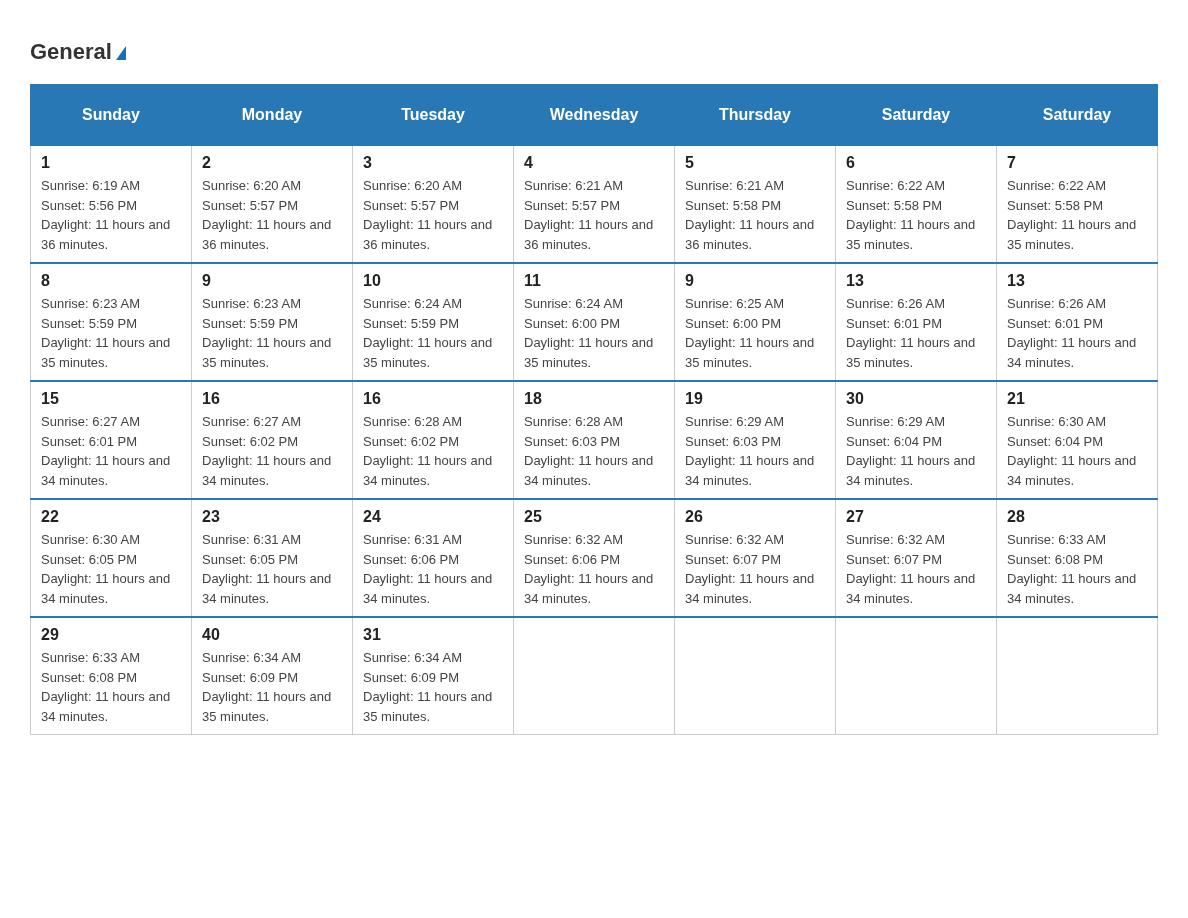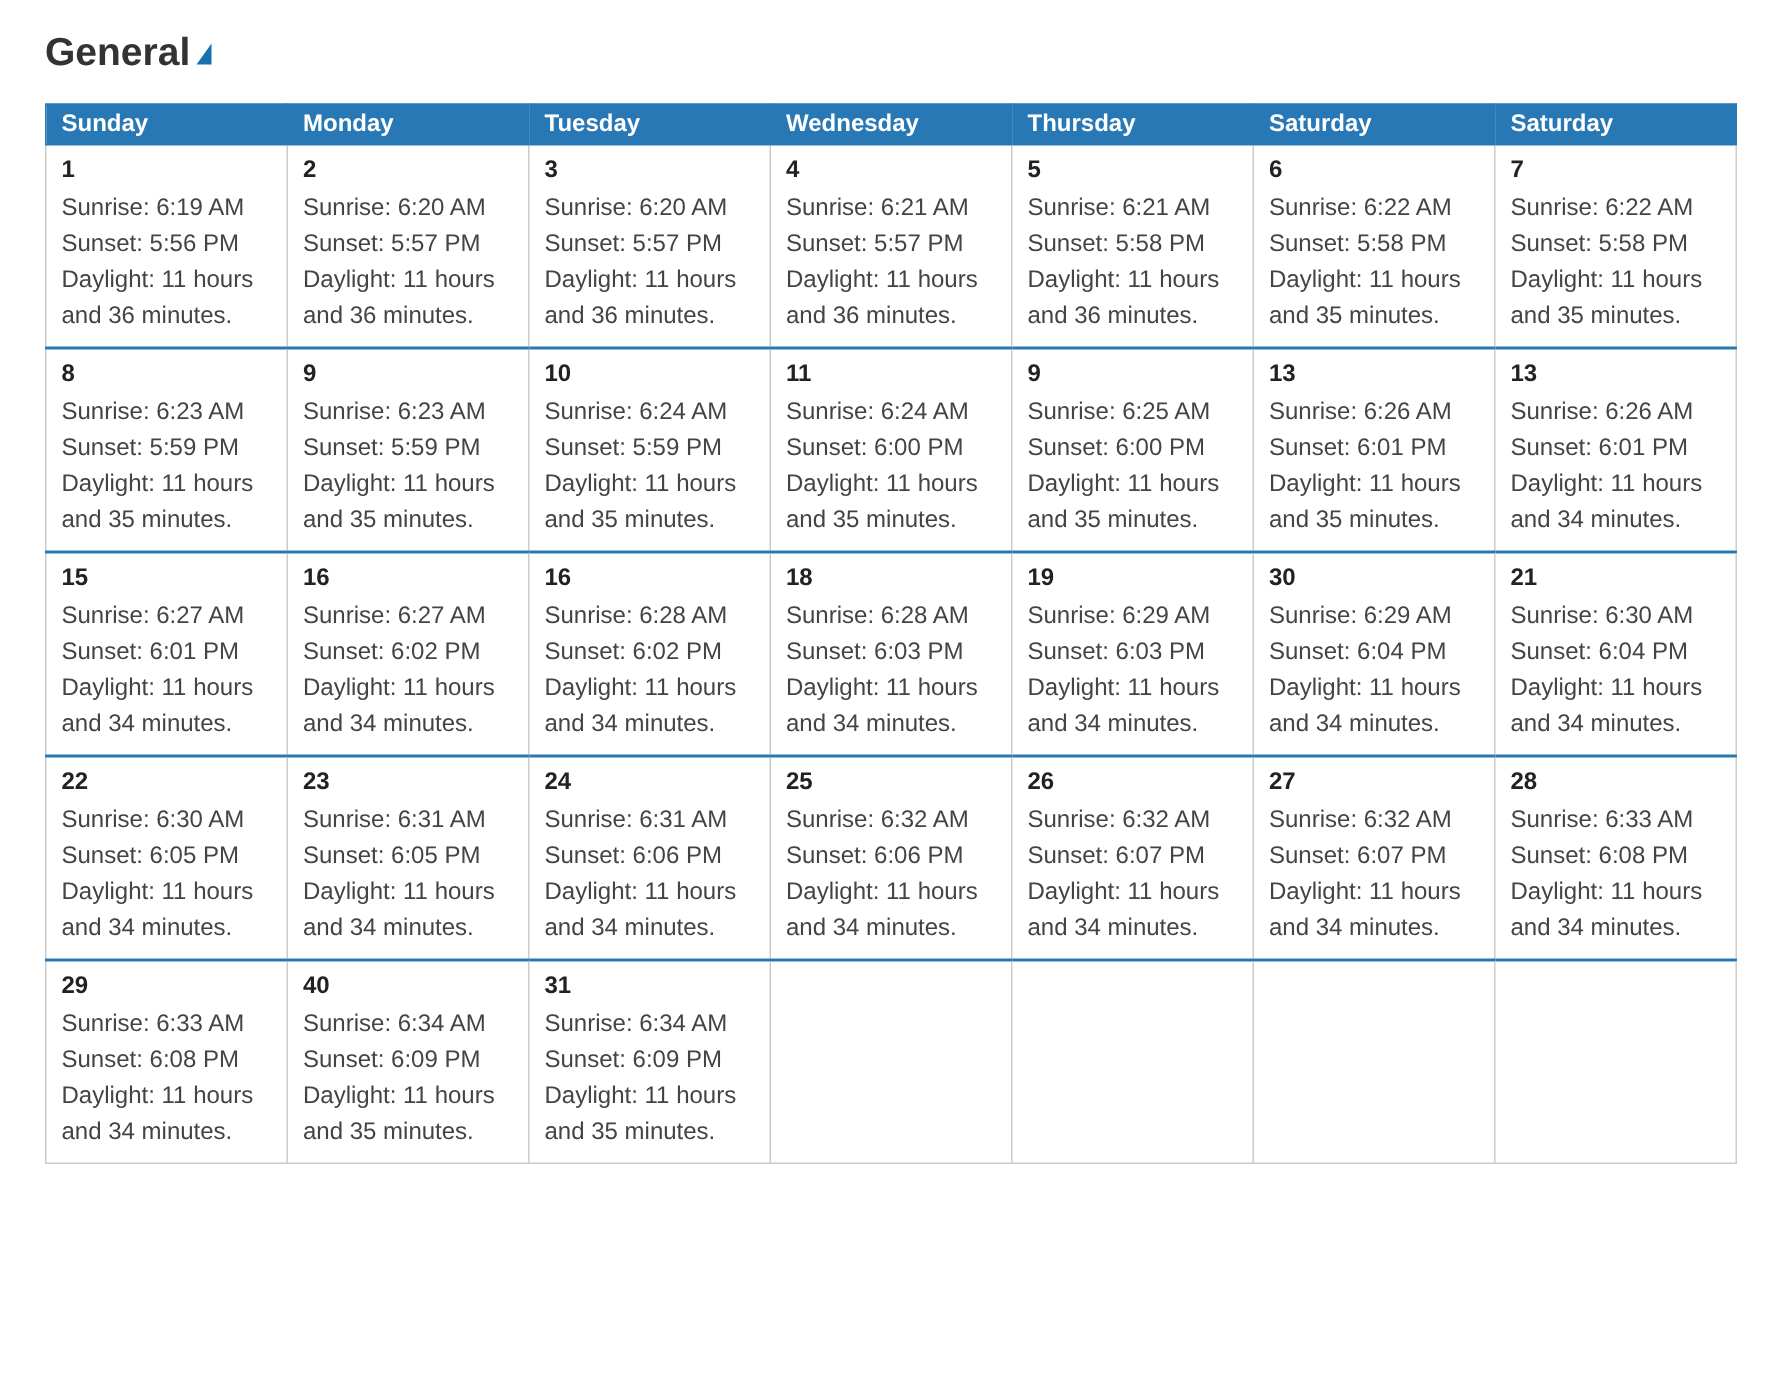--- a/index.html
+++ b/index.html
@@ -12,23 +12,24 @@
     }
     .header {
       display: flex;
       justify-content: space-between;
       align-items: flex-start;
       margin-bottom: 20px;
     }
     .logo {
       display: flex;
       flex-direction: column;
-      font-size: 26px;
+      font-size: 22px;
       font-weight: bold;
       line-height: 1.1;
+      margin-top: 20px;
     }
     .logo-general { color: #333; }
     .logo-blue { color: #1a6faf; }
     .logo-triangle {
       display: inline-block;
       width: 0;
       height: 0;
       border-left: 10px solid transparent;
       border-bottom: 14px solid #1a6faf;
       margin-left: 4px;
@@ -51,41 +52,41 @@
     table {
       width: 100%;
       border-collapse: collapse;
       table-layout: fixed;
     }
     thead tr th {
       background-color: #2878b5;
       color: #fff;
       font-size: 16px;
       font-weight: bold;
-      padding: 4px 10px;
+      padding: 21px 10px;
       border: 1px solid #2878b5;
-      text-align: left;
+      text-align: center;
     }
     tbody tr td {
       border: 1px solid #ccc;
       vertical-align: top;
       padding: 8px 10px;
       font-size: 13px;
       color: #333;
       height: 110px;
     }
     tbody tr td .day-num {
       font-size: 16px;
       font-weight: bold;
       color: #222;
       display: block;
       margin-bottom: 4px;
     }
     tbody tr td .day-info {
-      font-size: 16px;
+      font-size: 13px;
       line-height: 1.5;
       color: #444;
     }
     tbody tr:not(:last-child) td {
       border-bottom: 2px solid #2878b5;
     }
     .empty-cell {
       background: #fff;
     }
   </style>

